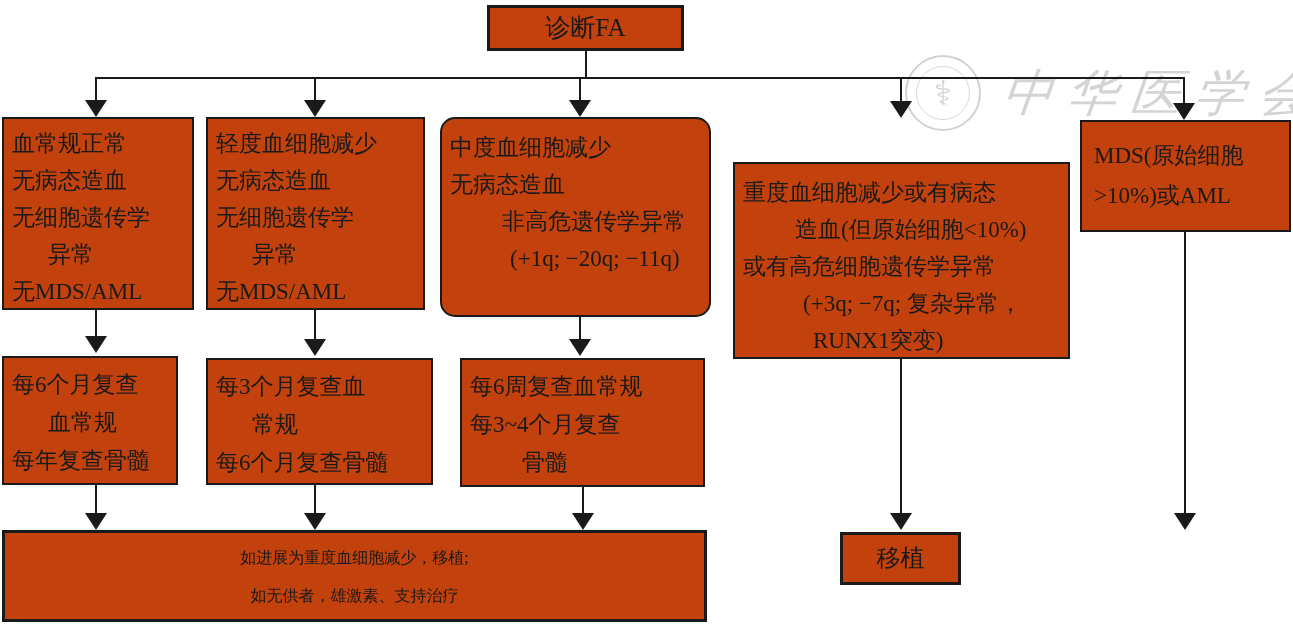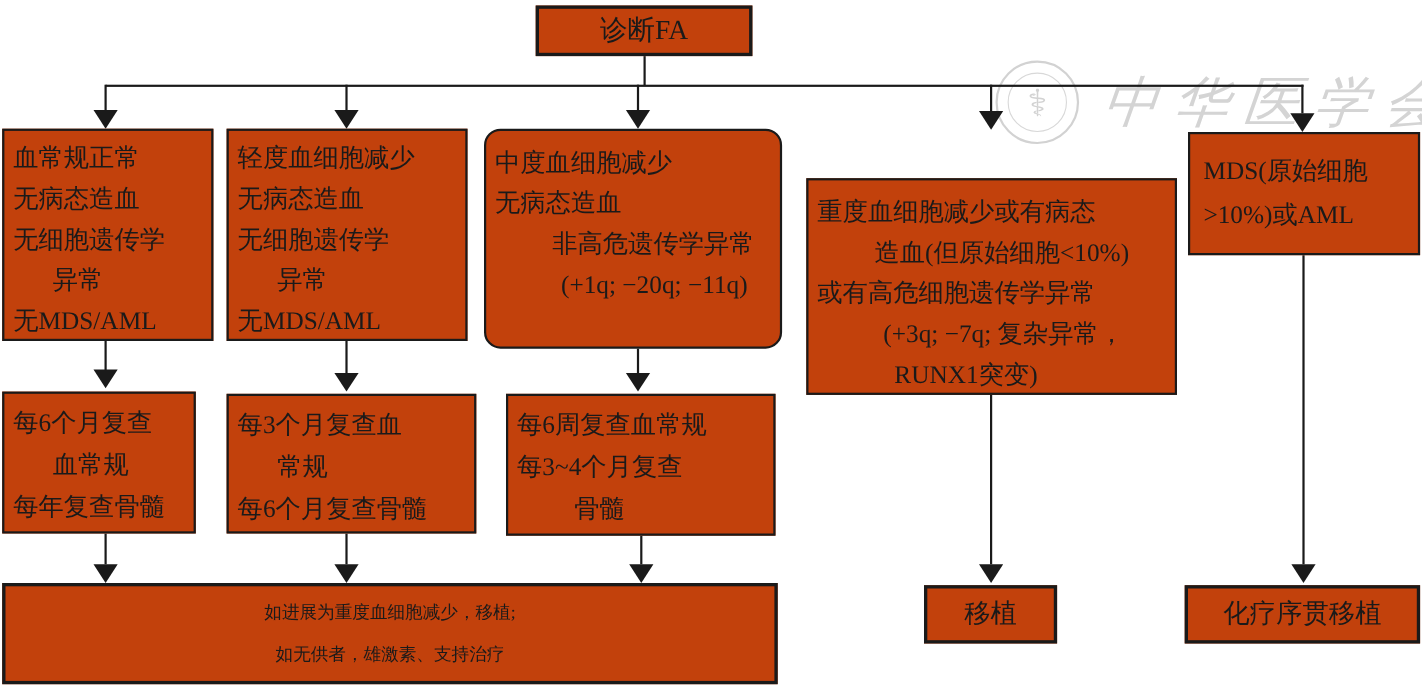--- a/index.html
+++ b/index.html
@@ -147,17 +147,14 @@
 
   <div class="box thick center" style="left:2px;top:530px;width:705px;height:92px;padding-top:6px;line-height:38px;font-size:16px;">
     <div class="ln">如进展为重度血细胞减少，移植;</div>
     <div class="ln">如无供者，雄激素、支持治疗</div>
   </div>
 
   <div class="box thick center" style="left:840px;top:532px;width:121px;height:53px;line-height:46px;font-size:24px;">
     <span>移植</span>
   </div>
 
-  <div class="box thick center" style="left:1077px;top:532px;width:214px;height:53px;line-height:46px;font-size:24px;">
-    <span>化疗序贯移植</span>
-  </div>
 
 </div>
 
 </body></html>

